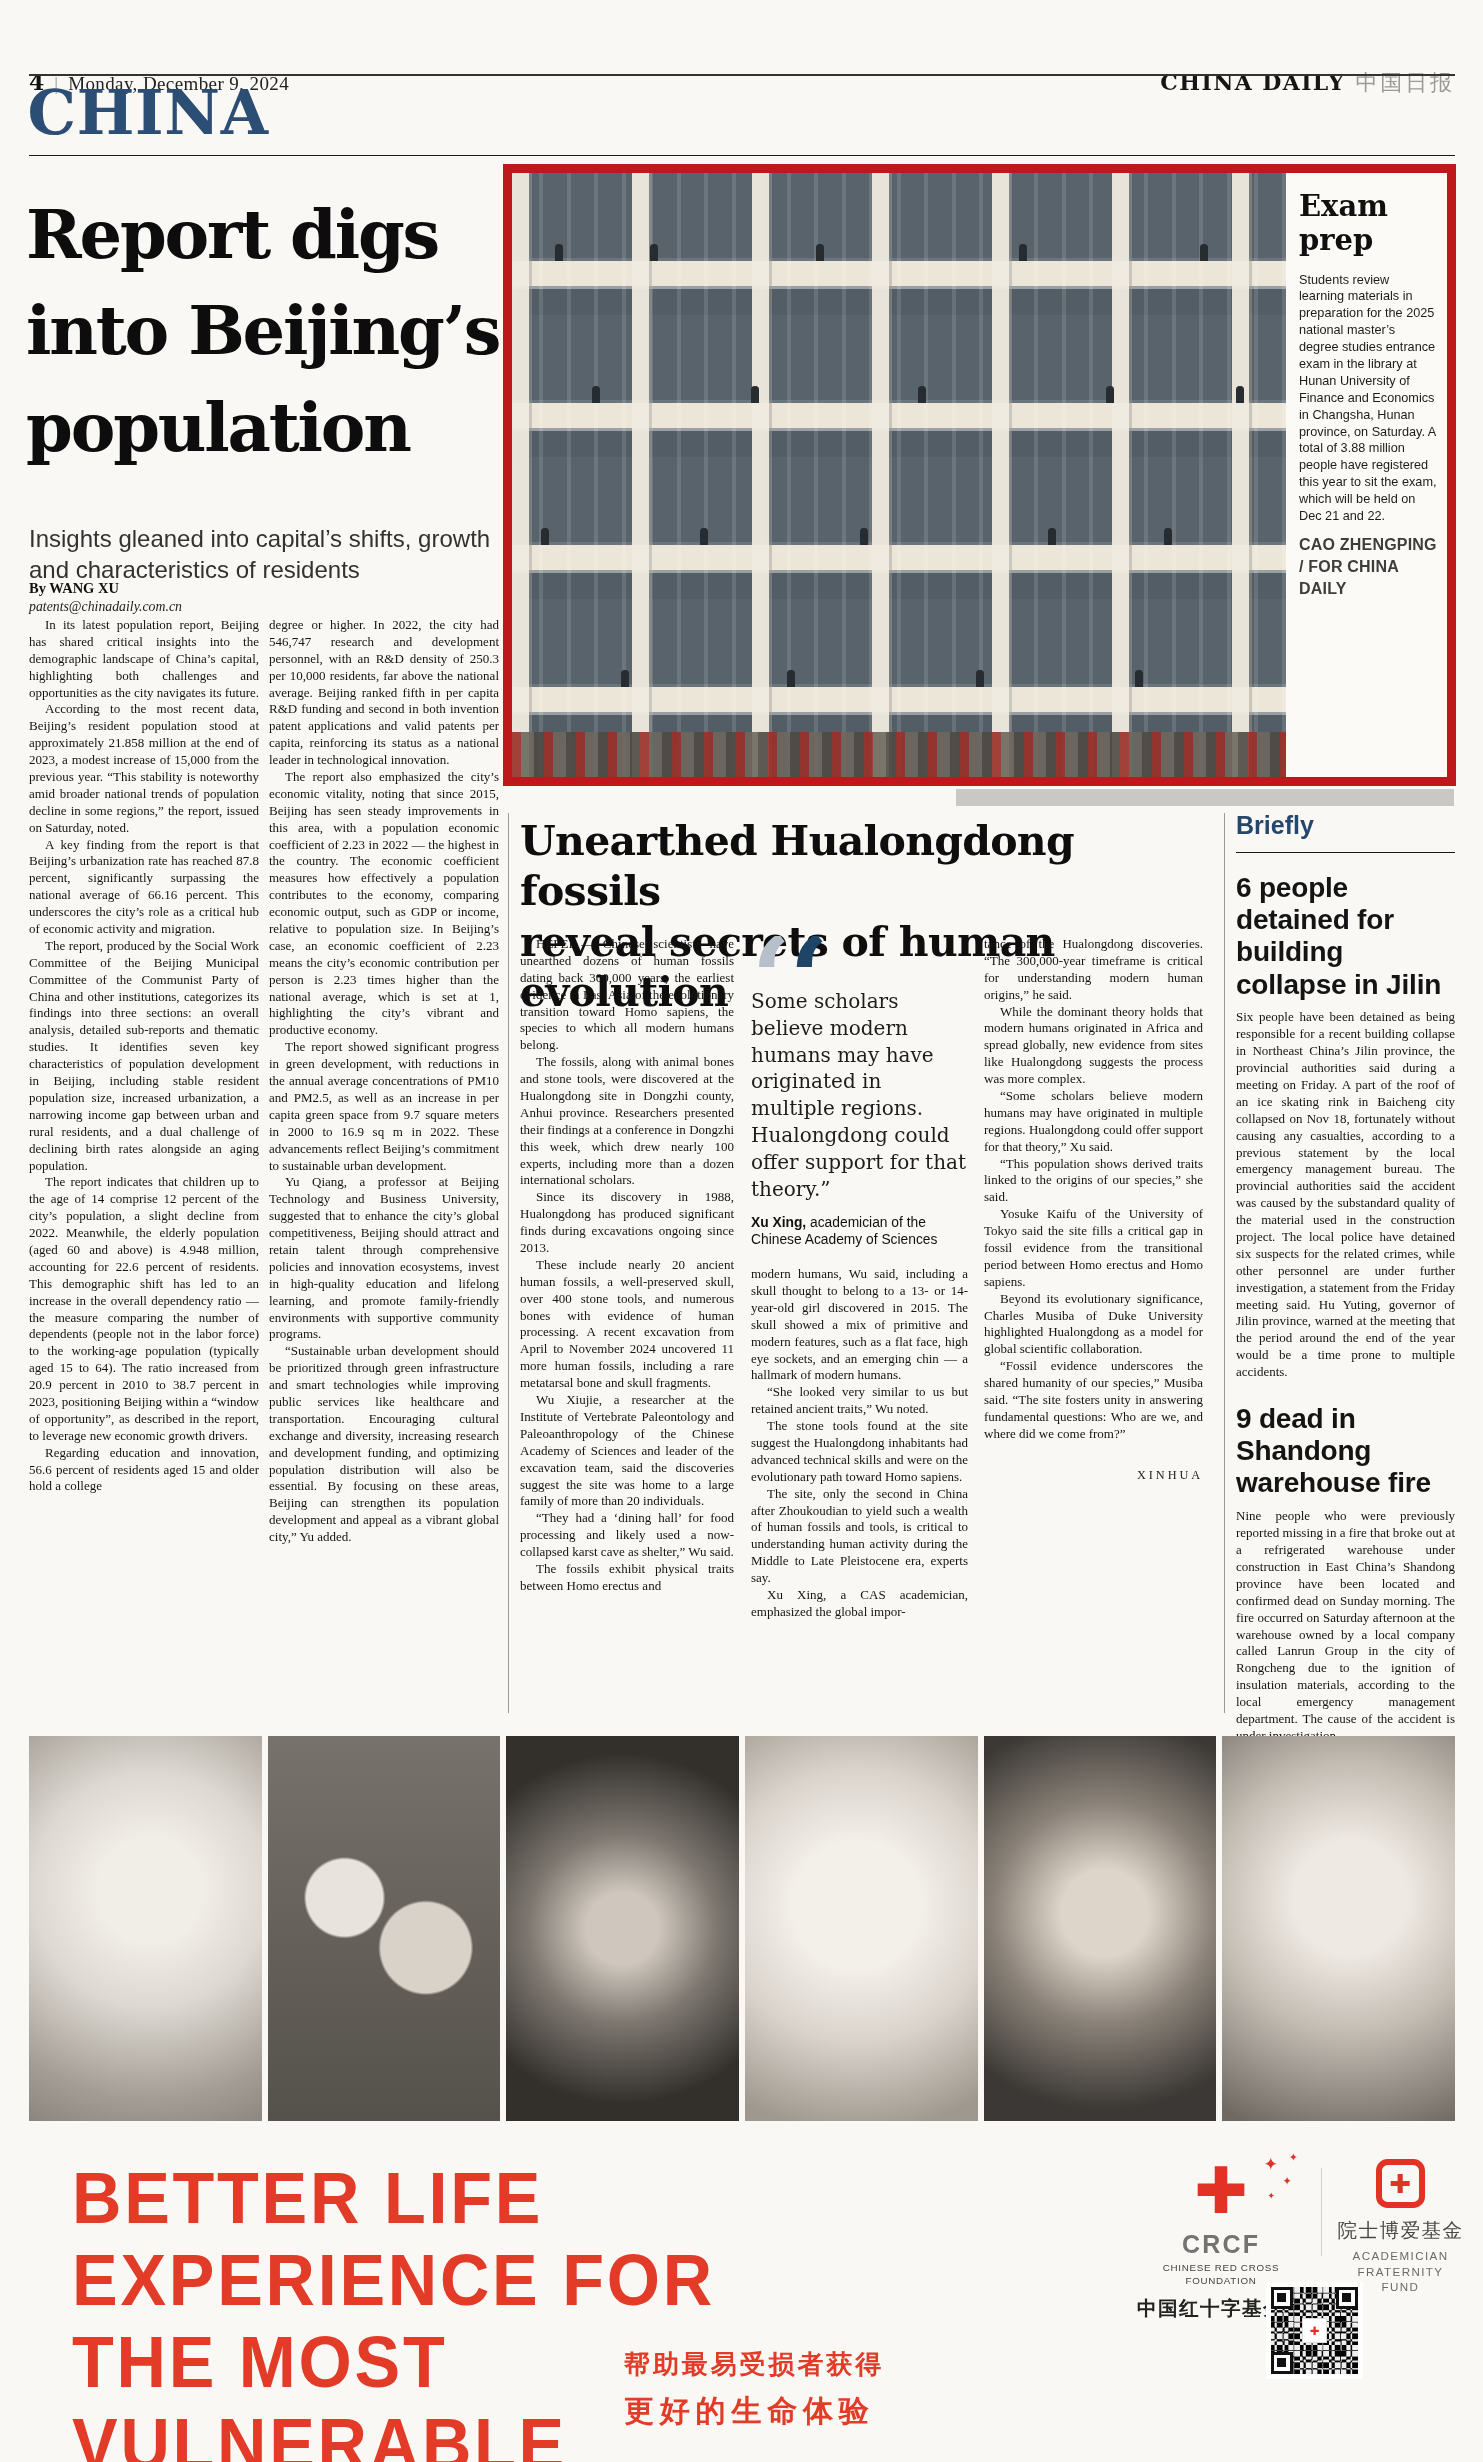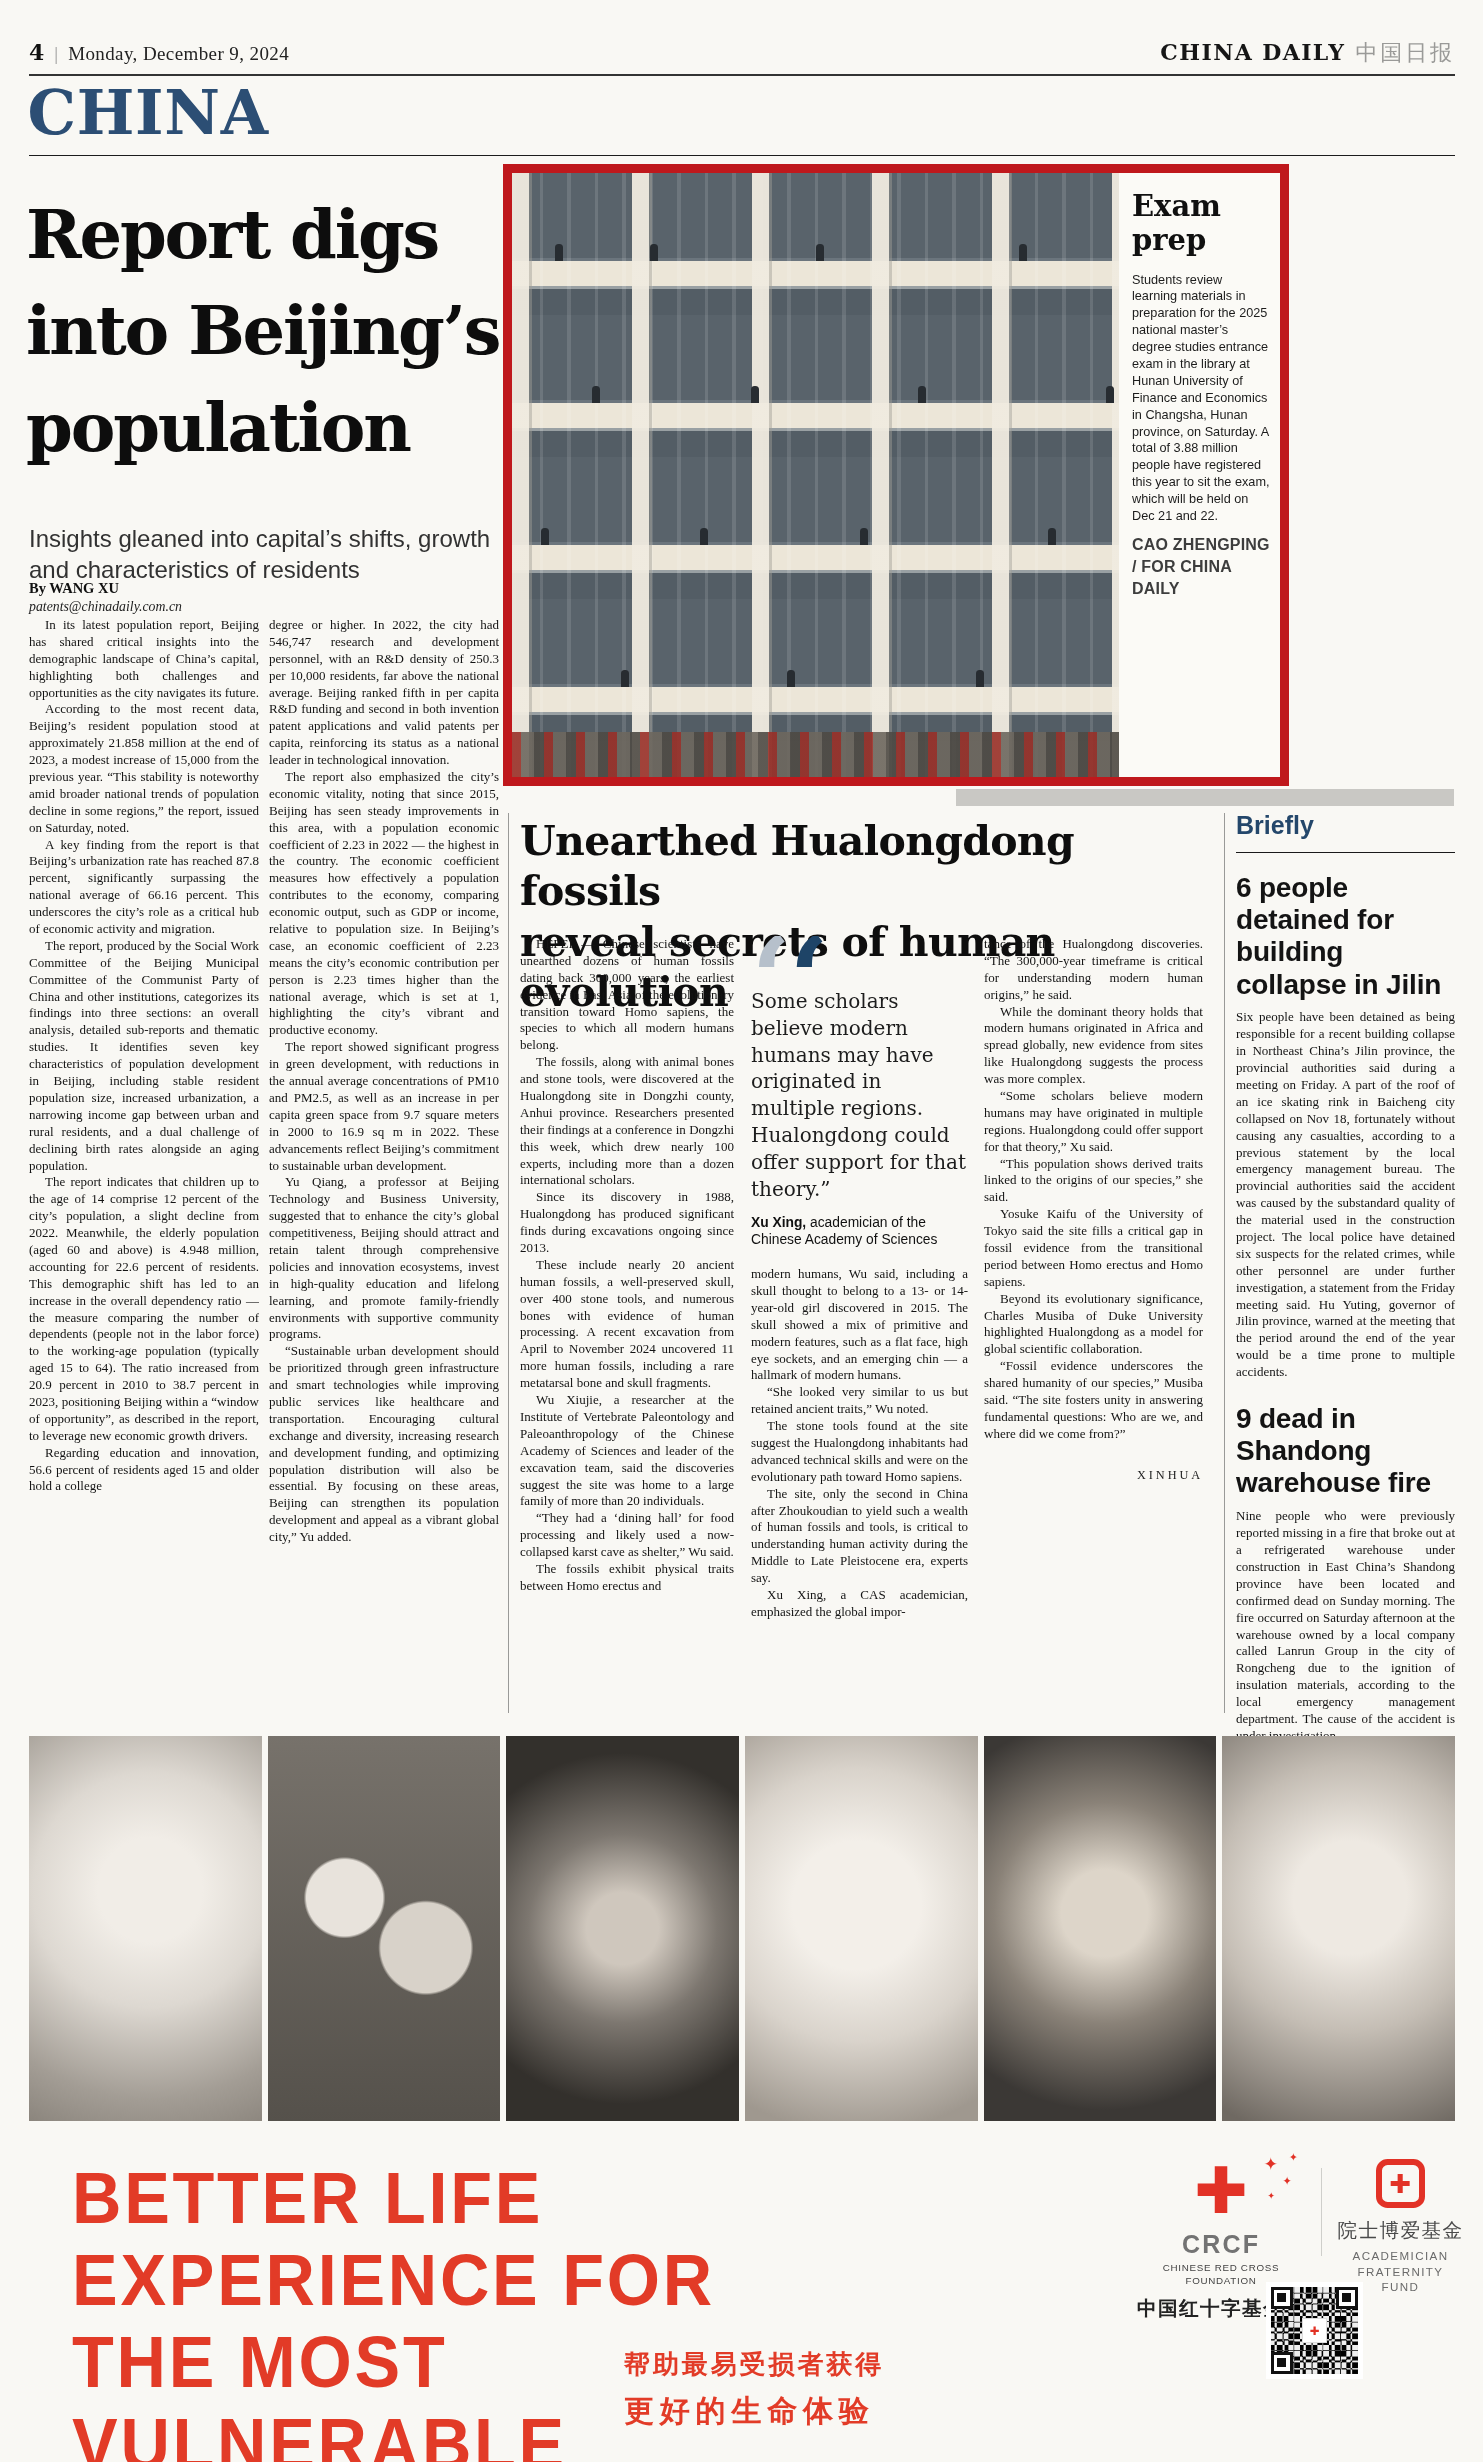--- a/index.html
+++ b/index.html
@@ -12,21 +12,21 @@
   
   .masthead-row { position:absolute; left:29px; right:29px; top:38px;
     display:flex; justify-content:space-between; align-items:baseline; }
   .mast-left { display:flex; align-items:baseline; gap:10px; }
   .page-num { font-family:"DejaVu Serif",serif; font-weight:bold; font-size:22px; color:#111; }
   .mast-sep { color:#999; font-size:19px; }
   .mast-date { font-size:19px; color:#222; letter-spacing:0.4px; }
   .mast-right { display:flex; align-items:baseline; gap:10px; }
   .mast-brand { font-family:"DejaVu Serif",serif; font-weight:bold; font-size:22px;
     letter-spacing:1.4px; color:#161616; }
-  .mast-brand-cn { font-size:22px; color:#9a9a98; letter-spacing:2.9px; }
+  .mast-brand-cn { font-size:22px; color:#9a9a98; letter-spacing:2.9px;margin-top:30px; }
   .rule-top { position:absolute; left:29px; right:29px; top:74px; height:2.2px; background:#333; }
   .section-title { position:absolute; left:27.5px; top:77px;
     font-family:"DejaVu Serif",serif; font-weight:bold; font-size:61px;
     color:#2c4e74; letter-spacing:0.7px; }
   .rule-section { position:absolute; left:29px; right:29px; top:155px; height:1.4px; background:#1c1c1c; }
 
   
   .headline { position:absolute; left:26px; top:187px; width:478px;
     font-family:"DejaVu Serif",serif; font-weight:bold; font-size:67px;
     line-height:1.44; letter-spacing:-2.2px; color:#0d0d0d; }
@@ -38,21 +38,21 @@
   .email { font-size:13.8px; font-style:italic; color:#222; margin-top:2.2px; }
 
   .col, .fcol { position:absolute; overflow:hidden; font-size:13px; line-height:1.3;
     text-align:justify; color:#141414; }
   .col p, .fcol p { text-indent:16px; }
   .col p.cont, .fcol p.cont { text-indent:0; }
   #main-col1 { left:29px;  top:617px; width:230px; height:1088px; }
   #main-col2 { left:269px; top:617px; width:230px; height:1088px; }
 
   
-  .photo-box { position:absolute; left:503px; top:164px; width:786px; height:622px;
+  .photo-box { position:absolute; left:503px; top:164px; width:953px; height:622px;
     border:9.4px solid #bf181c; background:#fbfaf6; display:flex; }
   .photo-area { position:relative; flex:1; overflow:hidden; background-color:#5f6970;
     background-image:
       repeating-linear-gradient(90deg, rgba(240,235,224,0.95) 0 17.4px, rgba(160,158,150,0.45) 17.4px 20px, rgba(0,0,0,0) 20px 120px),
       repeating-linear-gradient(90deg, rgba(255,255,255,0.12) 0 3.6px, rgba(0,0,0,0) 3.6px 27.5px),
       repeating-linear-gradient(180deg, #59636b 0 85px, #6b757d 85px 88px, #ece6d8 88px 113px, #99a0a3 113px 116px, #535d65 116px 142px);
   }
   .fig { position:absolute; width:8px; height:17.4px; background:#272c31; border-radius:3.6px 3.6px 0 0; }
   .photo-ground { position:absolute; left:0; right:0; bottom:0; height:45px; opacity:.9;
     background:repeating-linear-gradient(90deg, #993028 0 9.4px, #6d675e 9.4px 22px, #4e4a44 22px 32px); }

